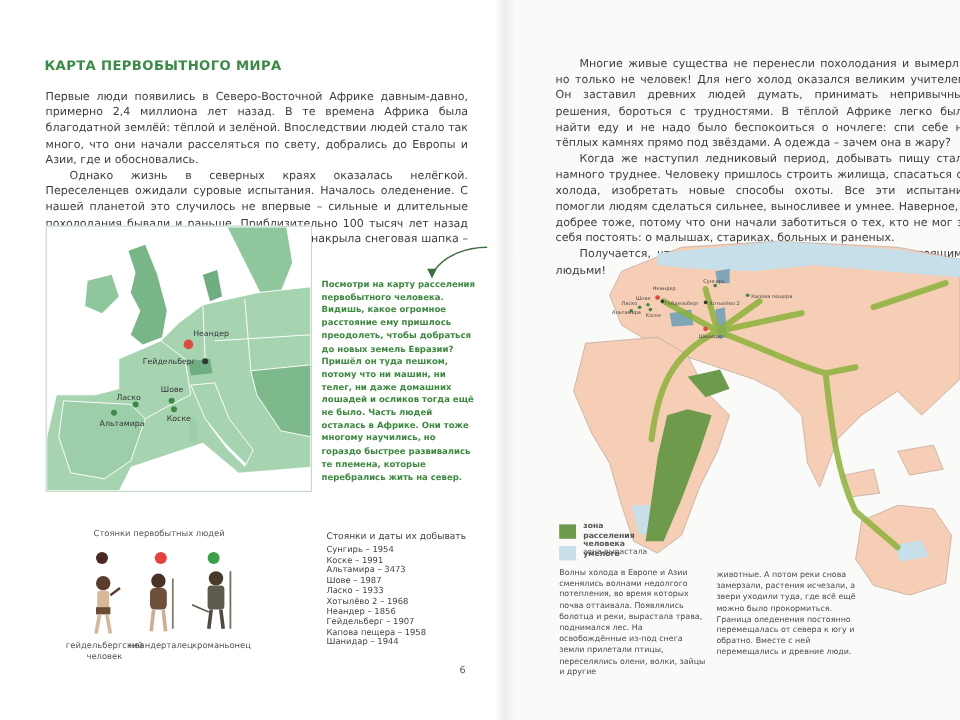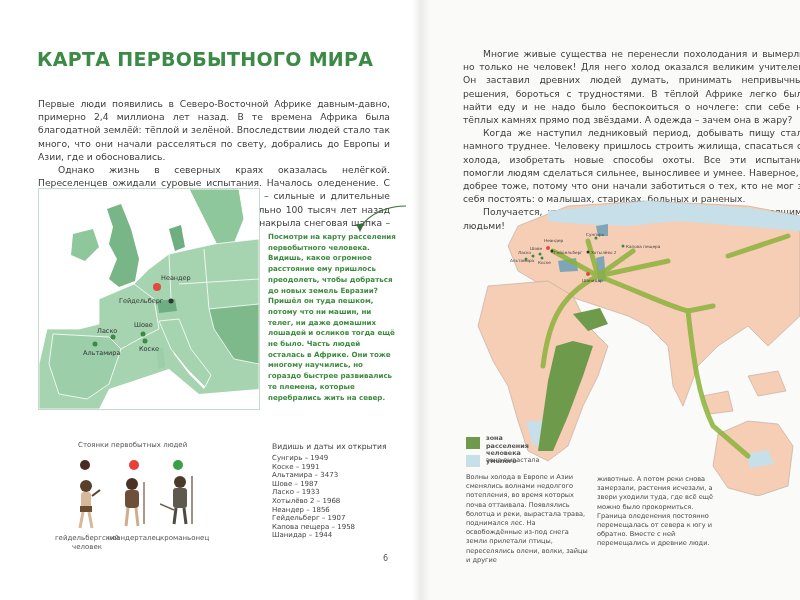--- a/index.html
+++ b/index.html
@@ -1,25 +1,25 @@
 <!DOCTYPE html>
 <html><head>
 <meta charset="utf-8">
 <style>
   html, body { margin:0; padding:0; }
   body { width:800px; height:600px; position:relative; overflow:hidden; background:#fbfbfa; font-family:"DejaVu Sans", sans-serif; color:#3a3a3a; }
   .page { position:absolute; top:0; height:600px; }
   .page-left { left:0; width:420px; background:#ffffff; }
   .page-right { left:420px; width:380px; background:#fafaf9; }
   .gutter { position:absolute; left:412px; top:0; width:18px; height:600px; background:linear-gradient(to right, #ffffff, #ececea 50%, #fafaf9); }
-  .title { position:absolute; left:37px; top:48px; font-family:"DejaVu Sans", sans-serif; font-weight:bold; font-size:19px; letter-spacing:0.3px; color:#3b8a45; }
+  .title { position:absolute; left:37px; top:48px; font-family:"DejaVu Sans", sans-serif; font-weight:bold; font-size:11px; letter-spacing:0.3px; color:#3b8a45; }
   .body-text { position:absolute; font-size:9.2px; line-height:13.2px; color:#3d3d3d; text-align:justify; }
   .body-text p { margin:0; }
   .body-text p.indent { text-indent:20px; }
-  .left-text { left:38px; top:74px; width:352px;margin-top:23px; }
+  .left-text { left:38px; top:74px; width:352px; }
   .right-text { left:463px; top:47px; width:345px; }
   .europe-map { position:absolute; left:38px; top:188px; width:220px; height:220px; border:1px solid #c9d9cc; background:#ffffff; overflow:hidden; }
   .callout { position:absolute; left:268px; top:232px; width:128px; font-size:7.1px; line-height:10.7px; color:#3c8a3f;font-weight:bold; }
   .callout-arrow { position:absolute; left:350px; top:202px; width:60px; height:32px; }
   .legend-left-title { position:absolute; left:78px; top:441px; font-size:7px; color:#555; }
   .dot { position:absolute; width:10px; height:10px; border-radius:50%; }
   .figure { position:absolute; width:40px; height:52px; }
   .fig-label { position:absolute; font-size:7px; color:#555; text-align:center; line-height:9px; }
   .sites-title { position:absolute; left:272px; top:442px; font-size:7.6px; color:#444; }
   .sites-list { position:absolute; left:272px; top:454px; font-size:7px; line-height:8.6px; color:#444; }
@@ -127,23 +127,23 @@
   <rect x="13" y="14" width="14" height="20" rx="3" fill="#5e5a4e"></rect>
   <path d="M16 34 L14 50 M24 34 L26 50" stroke="#4e4a40" stroke-width="3"></path>
   <path d="M32 2 L32 50" stroke="#7a6d5d" stroke-width="1.5"></path>
   <path d="M0 30 L14 36" stroke="#6a5d4d" stroke-width="1.5"></path>
 </svg>
 
 <div class="fig-label" style="left:52px;top:534px;width:70px;">гейдельбергский человек</div>
 <div class="fig-label" style="left:106px;top:534px;width:56px;">неандерталец</div>
 <div class="fig-label" style="left:160px;top:534px;width:48px;">кроманьонец</div>
 
-<div class="sites-title">Видишь и даты их открытия</div>
+<div class="sites-title">Стоянки и даты их добывать</div>
 <div class="sites-list">
-  <div>Сунгирь – 1949</div>
+  <div>Сунгирь – 1954</div>
   <div>Коске – 1991</div>
   <div>Альтамира – 3473</div>
   <div>Шове – 1987</div>
   <div>Ласко – 1933</div>
   <div>Хотылёво 2 – 1968</div>
   <div>Неандер – 1856</div>
   <div>Гейдельберг – 1907</div>
   <div>Капова пещера – 1958</div>
   <div>Шанидар – 1944</div>
 </div>

